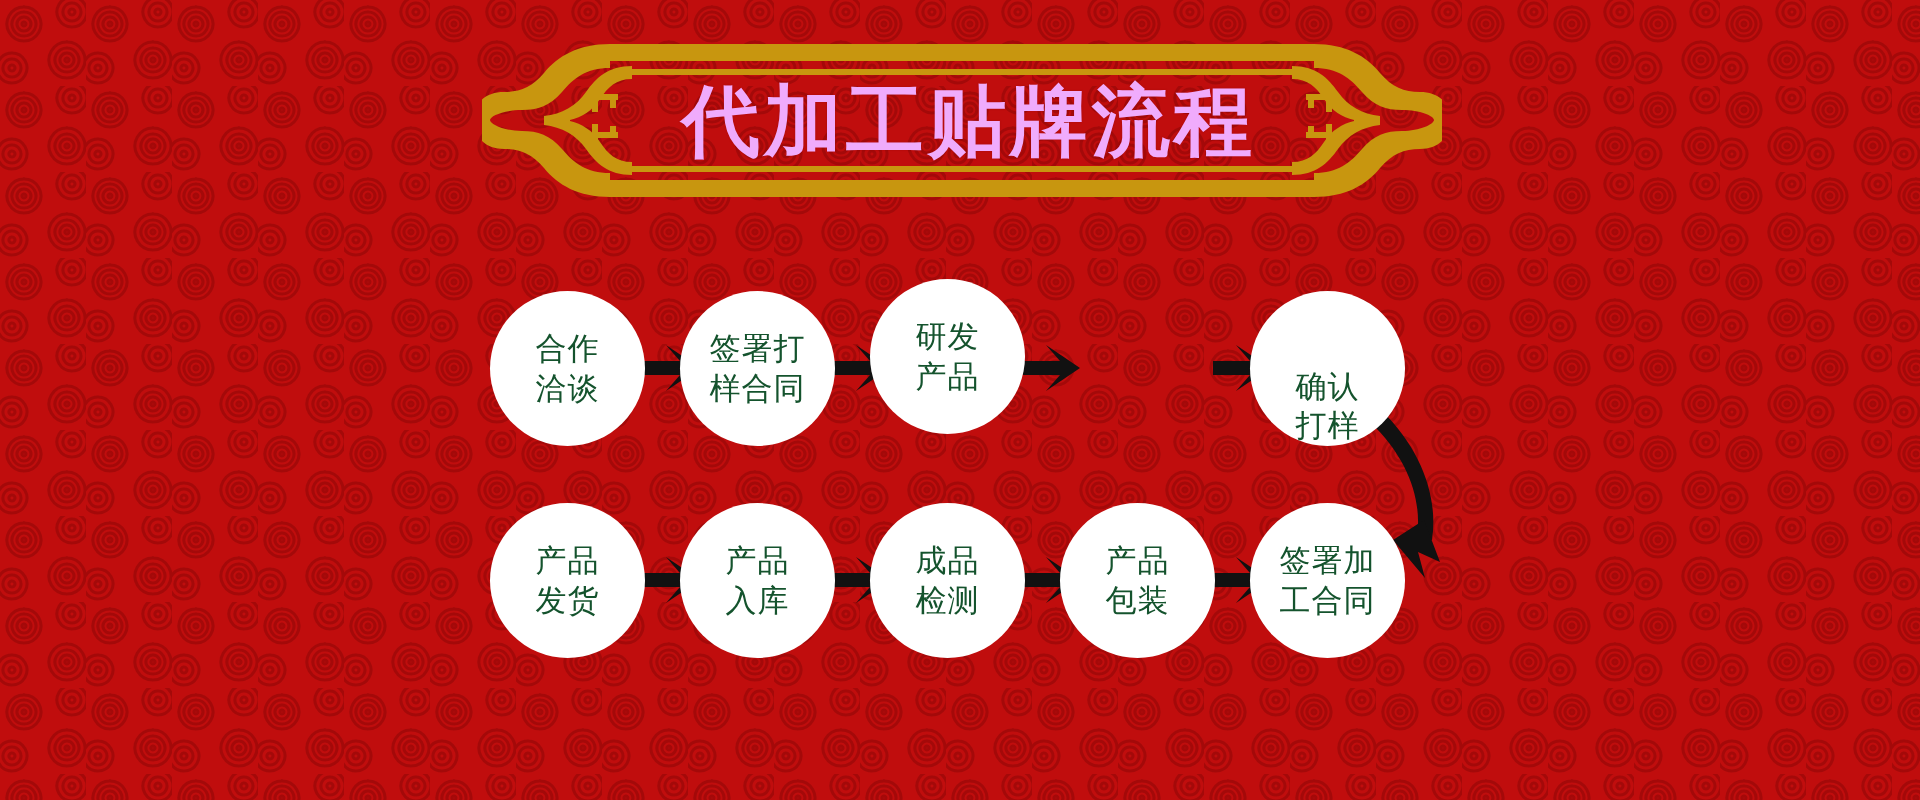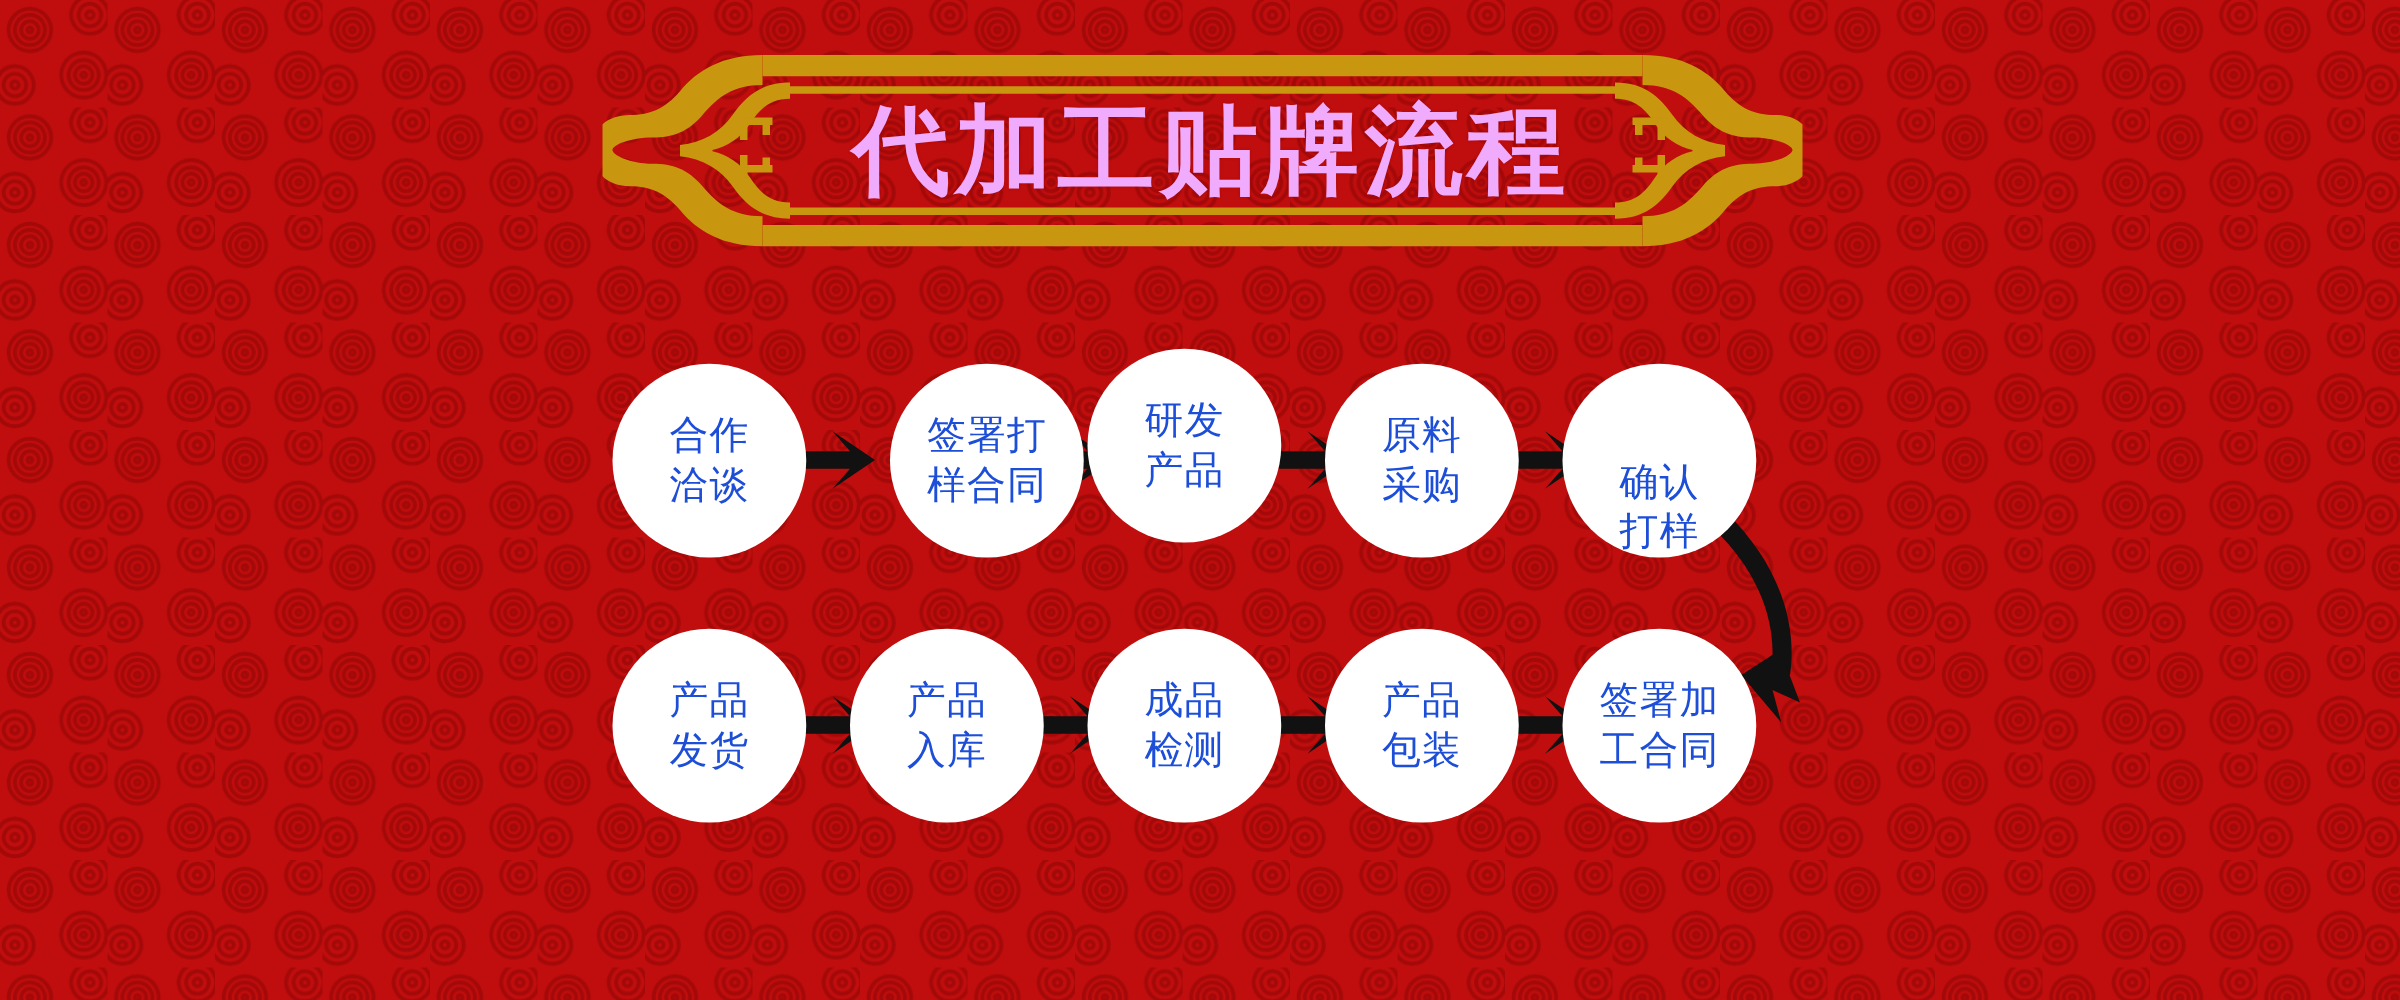--- a/index.html
+++ b/index.html
@@ -47,21 +47,21 @@
     z-index:3;
   }
   .node{
     position:absolute;
     background:#ffffff;
     border-radius:50%;
     display:flex;
     flex-direction:column;
     align-items:center;
     justify-content:center;
-    color:#1d4ed8;
+    color:#14532d;
     font-size:31px;
     font-weight:500;
     line-height:1.28;
     letter-spacing:1px;
     z-index:5;
   }
   .node .ln{display:block;white-space:nowrap;}
   #flow-arrows{position:absolute;left:0;top:0;z-index:4;}
 </style>
 </head>
@@ -210,31 +210,27 @@
       <g>
         <path d="M1213 573 L1250 573 L1236 557 L1270 580 L1236 603 L1250 587 L1213 587 Z"></path>
       </g>
     </g>
   </svg>
 
   <div class="node" style="left:490px;top:291px;width:155px;height:155px;">
     <span class="ln">合作</span>
     <span class="ln">洽谈</span>
   </div>
-  <div class="node" style="left:712px;top:291px;width:155px;height:155px;">
+  <div class="node" style="left:680px;top:291px;width:155px;height:155px;">
     <span class="ln">签署打</span>
     <span class="ln">样合同</span>
   </div>
   <div class="node" style="left:870px;top:279px;width:155px;height:155px;">
     <span class="ln">研发</span>
     <span class="ln">产品</span>
-  </div>
-  <div class="node" style="left:1060px;top:291px;width:155px;height:155px;">
-    <span class="ln">原料</span>
-    <span class="ln">采购</span>
   </div>
   <div class="node" style="left:1250px;top:291px;width:155px;height:155px;justify-content:flex-end;">
     <span class="ln">确认</span>
     <span class="ln">打样</span>
   </div>
 
   <div class="node" style="left:490px;top:503px;width:155px;height:155px;">
     <span class="ln">产品</span>
     <span class="ln">发货</span>
   </div>

